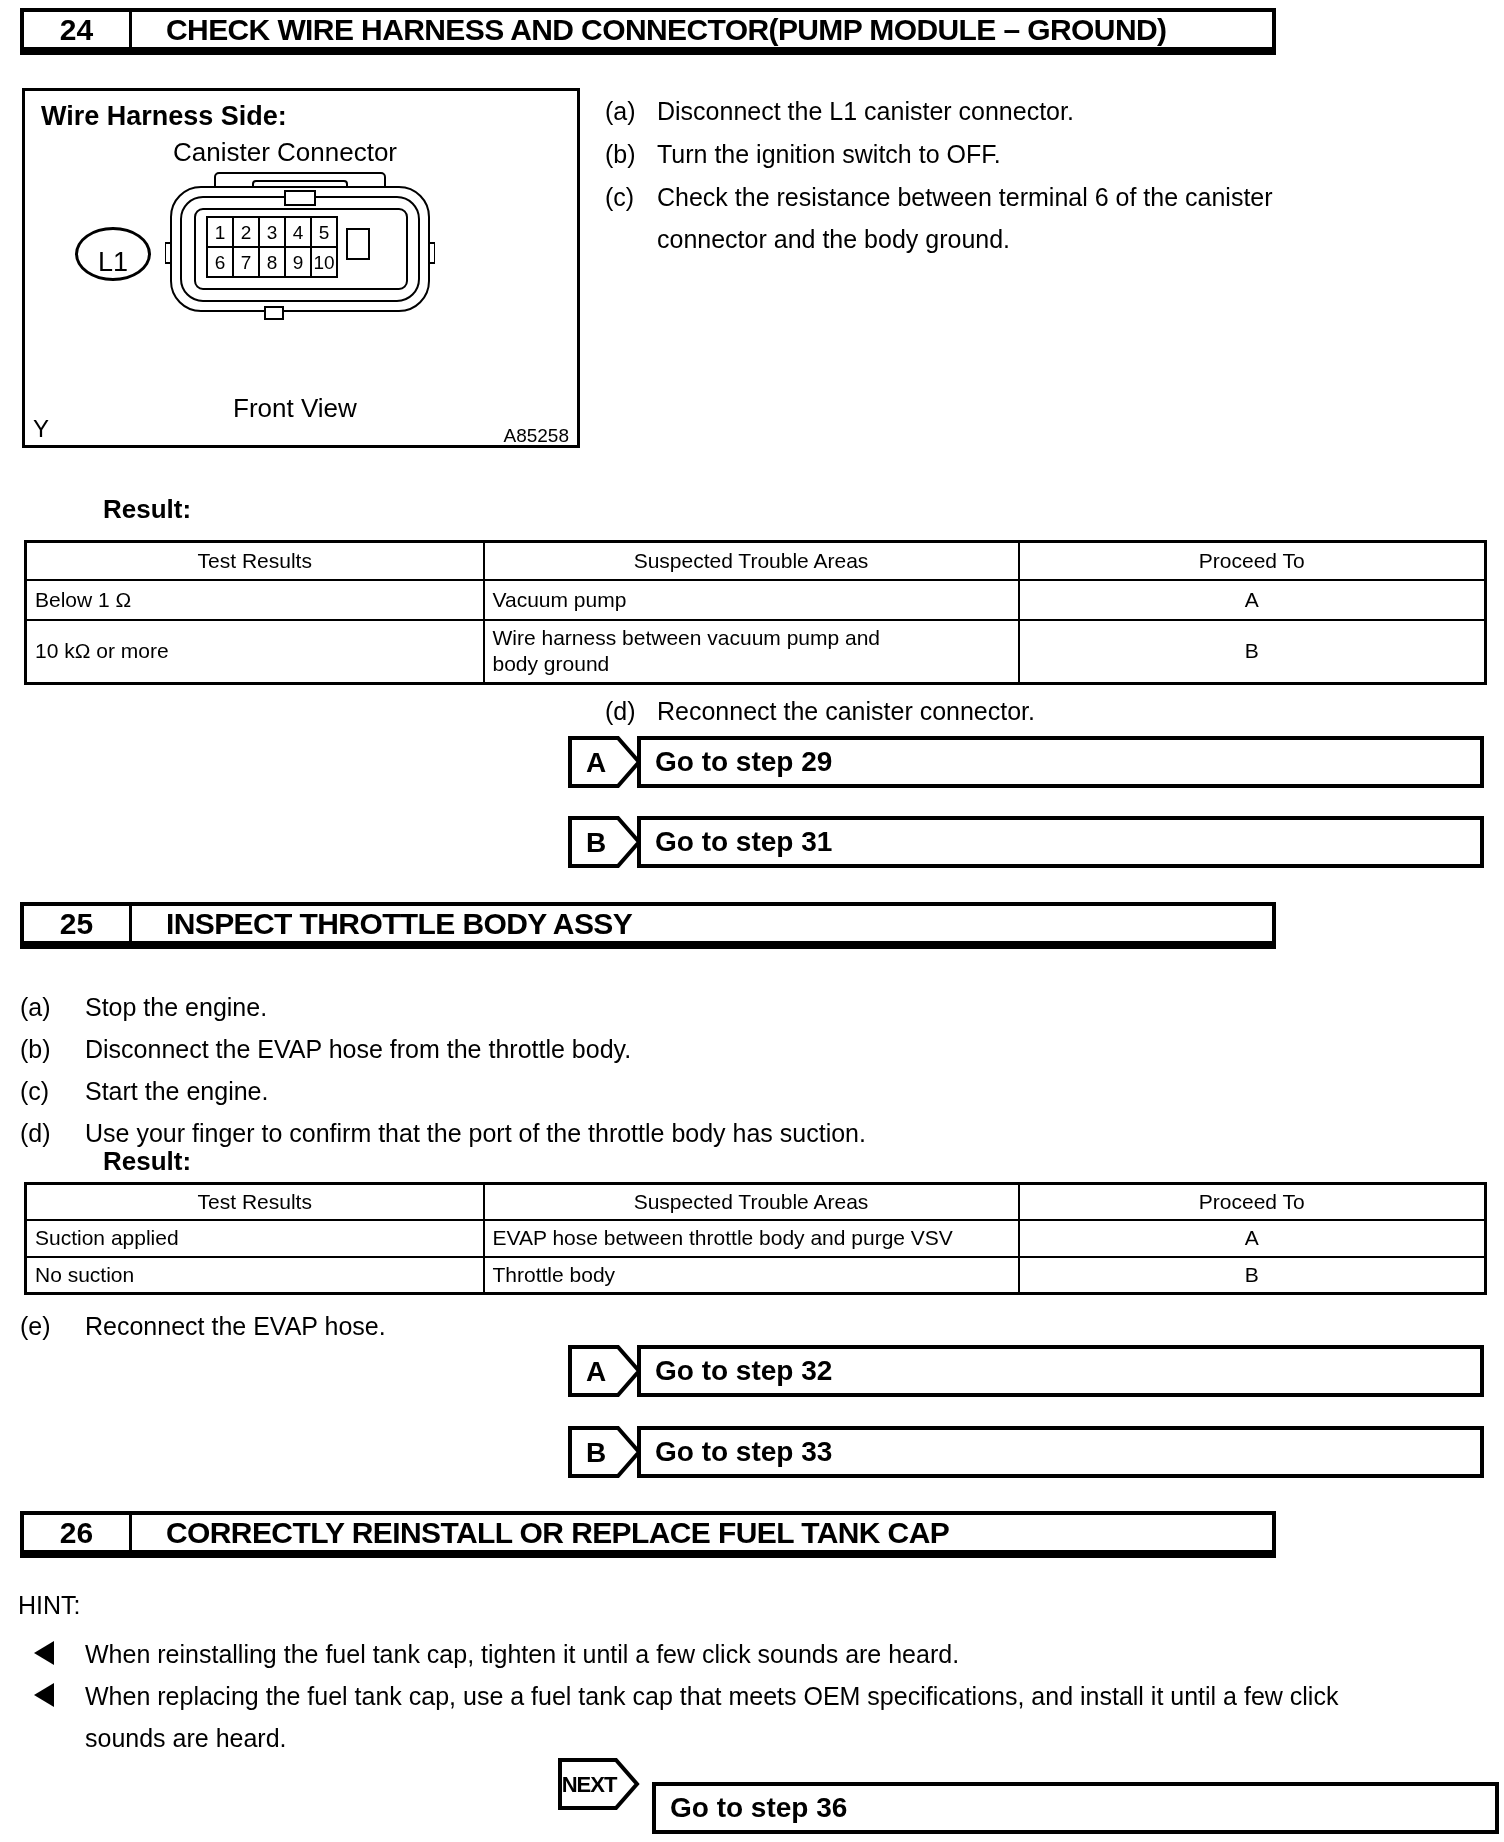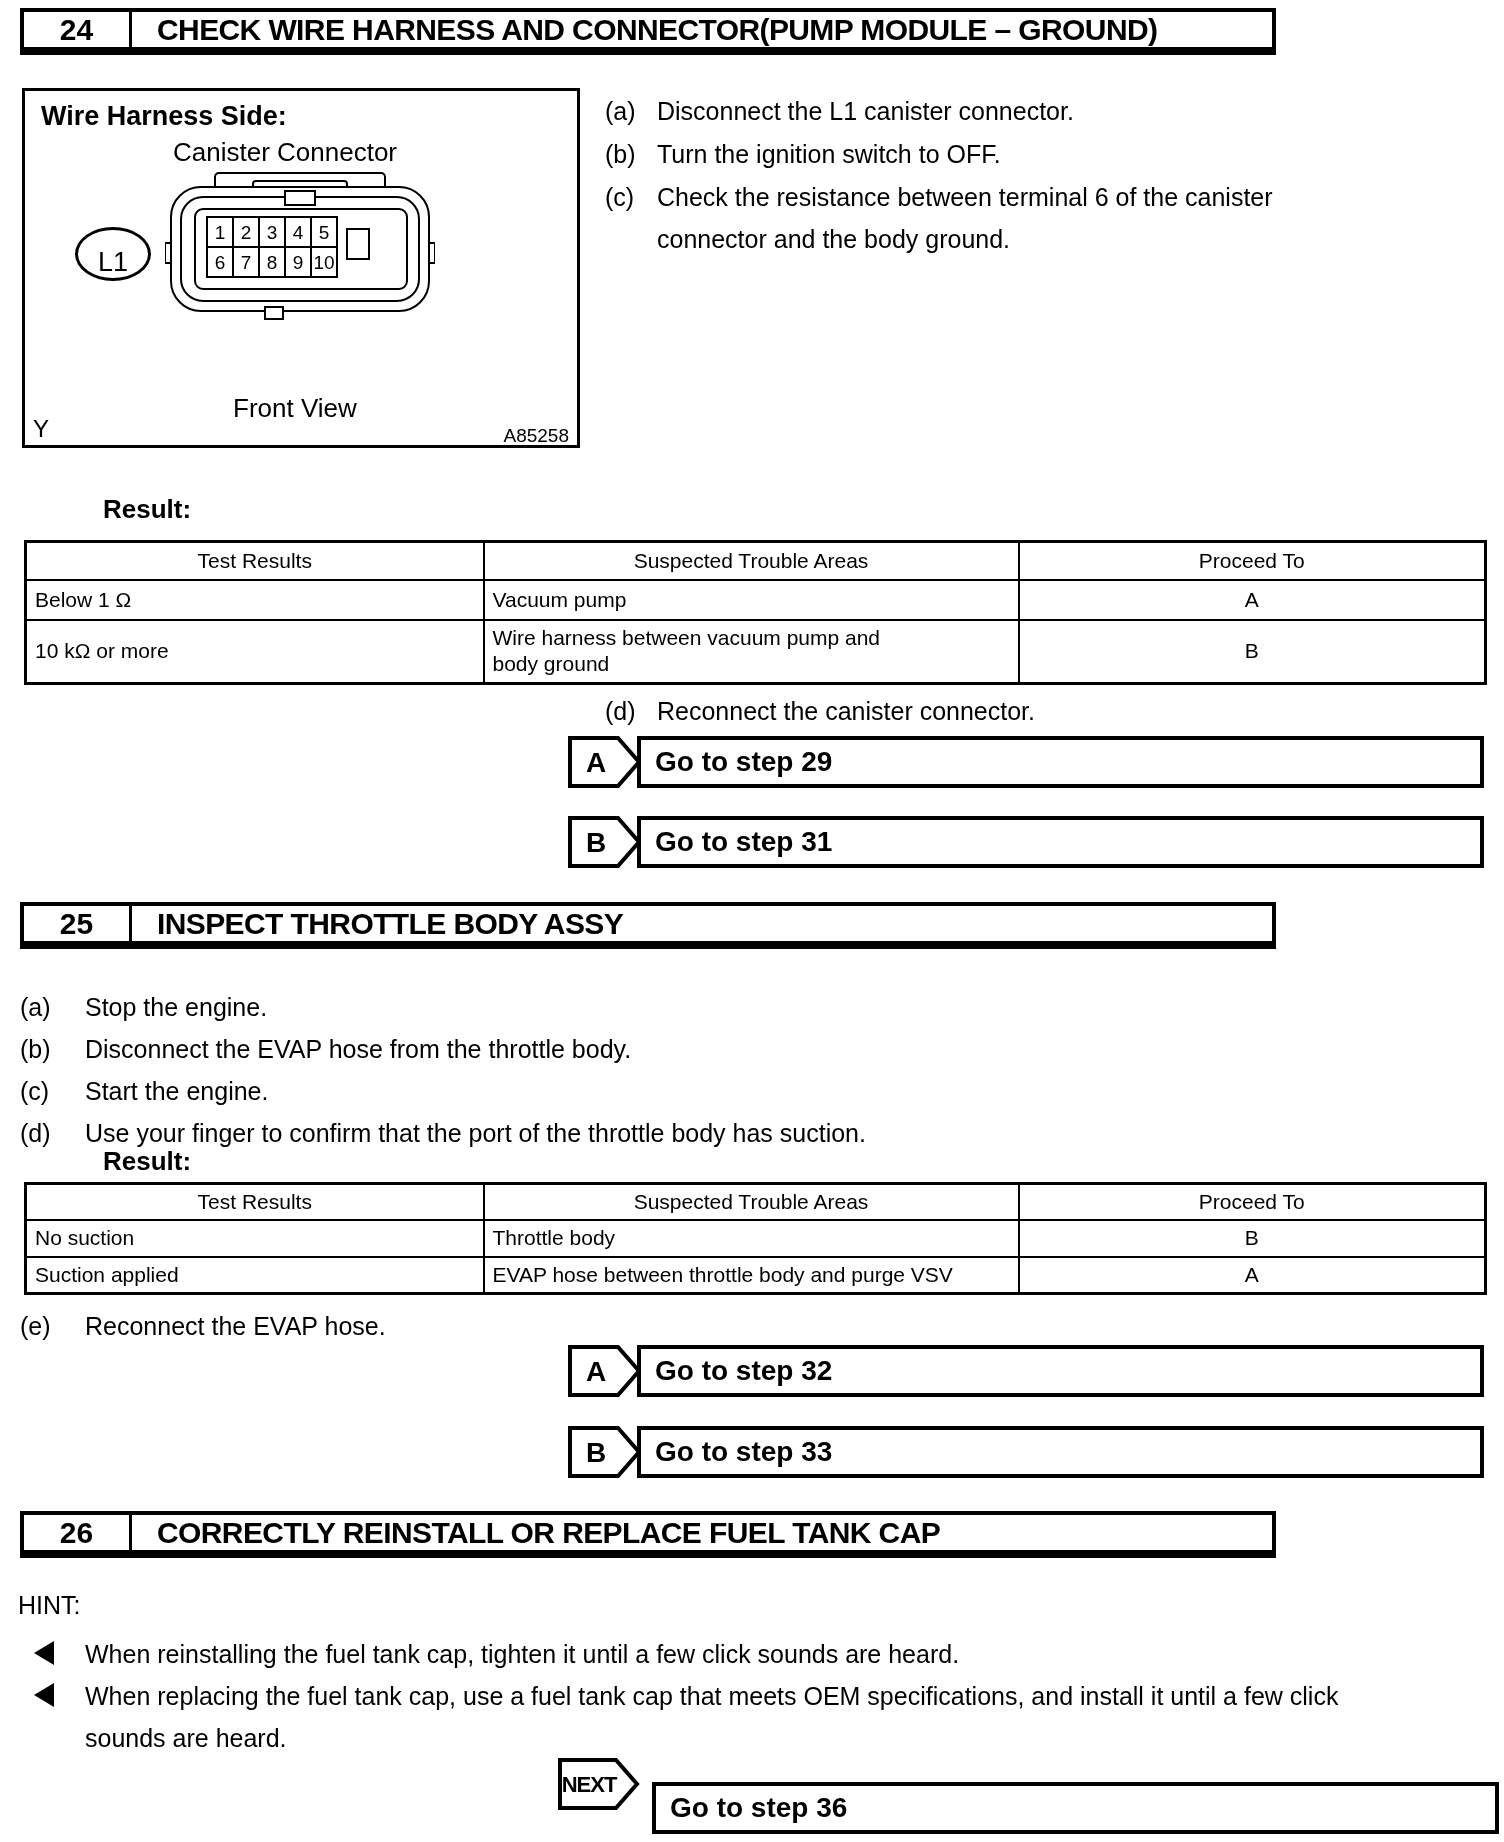--- a/index.html
+++ b/index.html
@@ -13,21 +13,21 @@
   .step-header {
     position:absolute; left:20px; width:1256px; height:47px;
     border:4px solid #000; border-bottom-width:8px; display:flex; background:#fff;
   }
   .step-number {
     width:108px; border-right:3px solid #000; display:flex;
     align-items:center; justify-content:center;
     font-weight:bold; font-size:30px;
   }
   .step-title {
-    flex:1; display:flex; align-items:center; padding-left:25px;
+    flex:1; display:flex; align-items:center; padding-left:34px;
     font-weight:bold; font-size:30px; letter-spacing:-0.6px; white-space:nowrap;
   }
 
   
   .figure-box { position:absolute; left:22px; top:88px; width:558px; height:360px; border:3px solid #000; }
   .fig-harness-label { position:absolute; left:16px; top:10px; font-weight:bold; font-size:27px; }
   .fig-connector-label { position:absolute; left:148px; top:46px; font-size:26px; }
   .connector-svg { position:absolute; left:140px; top:76px; }
   .l1-oval {
     position:absolute; left:50px; top:136px; width:76px; height:54px;
@@ -245,28 +245,28 @@
           <col style="width:535px">
           <col style="width:467px">
         </colgroup>
       <tbody>
           <tr style="height:36px;">
         <th>Test Results</th>
         <th>Suspected Trouble Areas</th>
         <th>Proceed To</th>
       </tr>
       <tr style="height:37px;">
+        <td class="l">Suction applied</td>
+        <td class="l">EVAP hose between throttle body and purge VSV</td>
+        <td class="c">A</td>
+      </tr>
+      <tr style="height:37px;">
         <td class="l">No suction</td>
         <td class="l">Throttle body</td>
         <td class="c">B</td>
-      </tr>
-      <tr style="height:37px;">
-        <td class="l">Suction applied</td>
-        <td class="l">EVAP hose between throttle body and purge VSV</td>
-        <td class="c">A</td>
       </tr>
     </tbody>
       </table>
   </div>
 
   <div class="instr" style="left:20px; top:1305px; width:1430px;">
     <span class="instr-label">(e)</span>
     <div class="instr-text">Reconnect the EVAP hose.</div>
   </div>
 

